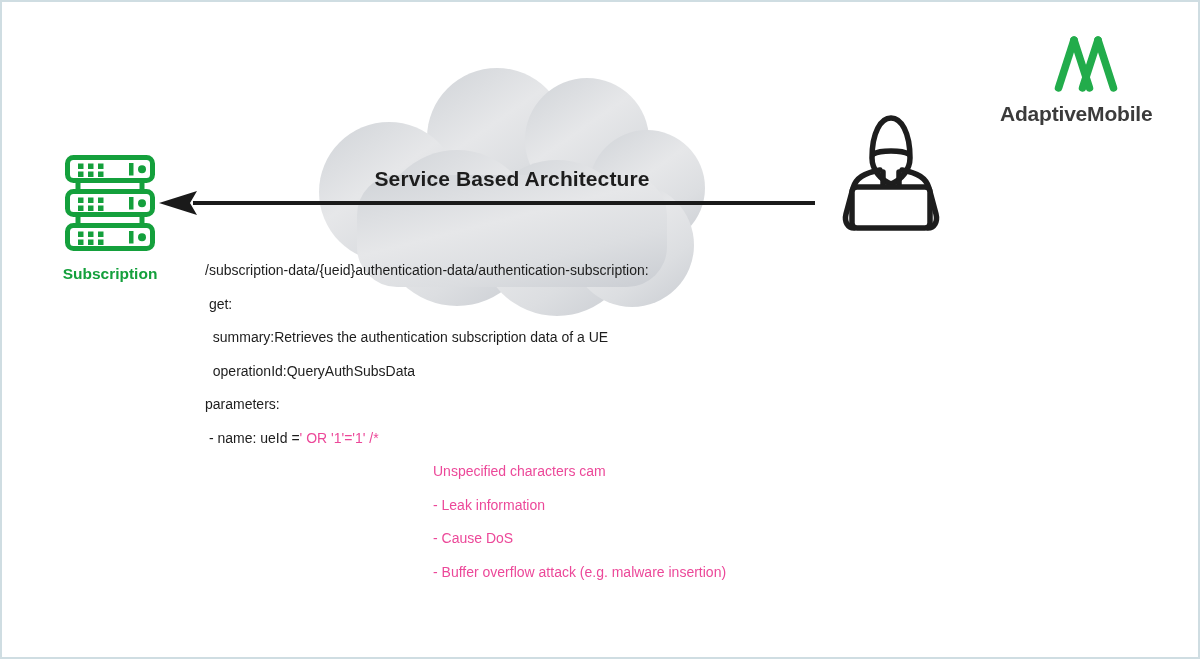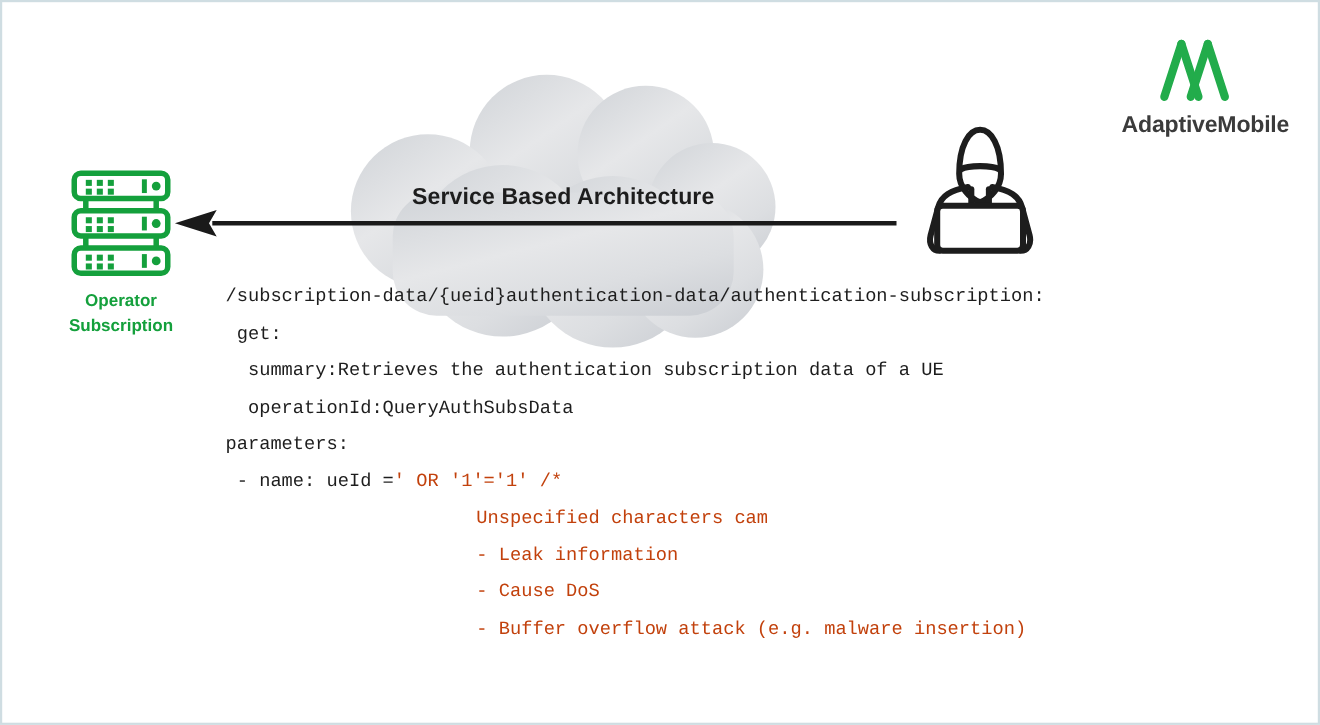--- a/index.html
+++ b/index.html
@@ -84,21 +84,21 @@
     height: 125px;
   }
   .hacker svg { display:block; width:100%; height:100%; }
 
   
   .brand {
     position: absolute;
     left: 998px;
     top: 26px;
     width: 172px;
-    text-align: right;
+    text-align: left;
   }
   .brand-mark { width: 80px; height: 68px; margin: 0 auto; display:block; }
   .brand-name {
     font-size: 21px;
     font-weight: bold;
     color: #3b3b3b;
     margin-top: 6px;
     letter-spacing: -.2px;
     white-space: nowrap;
   }
@@ -108,28 +108,28 @@
     color: #3b3b3b;
     line-height: 1.25;
   }
 
   
   .code {
     position: absolute;
     left: 203px;
     top: 252px;
     width: 960px;
-    font-family: Liberation Mono, monospace;
-    font-size: 17px;
+    font-family: Liberation Sans, sans-serif;
+    font-size: 14px;
     line-height: 33.5px;
     color: #1d1d1d;
     white-space: pre;
   }
   .code .ln { display: block; }
-  .code .red { color: #c2410c; margin-top: 32px; }
+  .code .red { color: #ec4899; margin-top: 32px; }
   .code .blk { color: #1d1d1d; }
   .ln.indented-1 { padding-left: 228px; }
 </style>
 </head>
 <body>
 
 <div id="slide">
 
   <div class="cloud-wrap">
     <svg viewBox="0 0 430 268" xmlns="http://www.w3.org/2000/svg" aria-hidden="true">
@@ -200,21 +200,20 @@
         <rect x="14" y="85.5" width="5.5" height="5.5"></rect>
         <rect x="24" y="85.5" width="5.5" height="5.5"></rect>
         <rect x="34" y="85.5" width="5.5" height="5.5"></rect>
         <rect x="65" y="77" width="4.5" height="12.5"></rect>
         <circle cx="78" cy="83.2" r="4"></circle>
       </g>
     </svg>
   </div>
 
   <div class="db-label">
-    <div>Operator</div>
     <div>Subscription</div>
   </div>
 
   <div class="hacker">
     <svg viewBox="0 0 126 125" xmlns="http://www.w3.org/2000/svg" aria-hidden="true">
       <g fill="none" stroke="#1d1d1d" stroke-width="5.5" stroke-linecap="round" stroke-linejoin="round">
 
         <path d="M44 48 C44 22 53 8 63 8 C73 8 82 22 82 48 C82 60 73 70 63 74 C53 70 44 60 44 48 Z"></path>
 
         <path d="M45.5 44 C52 40 74 40 80.5 44"></path>

